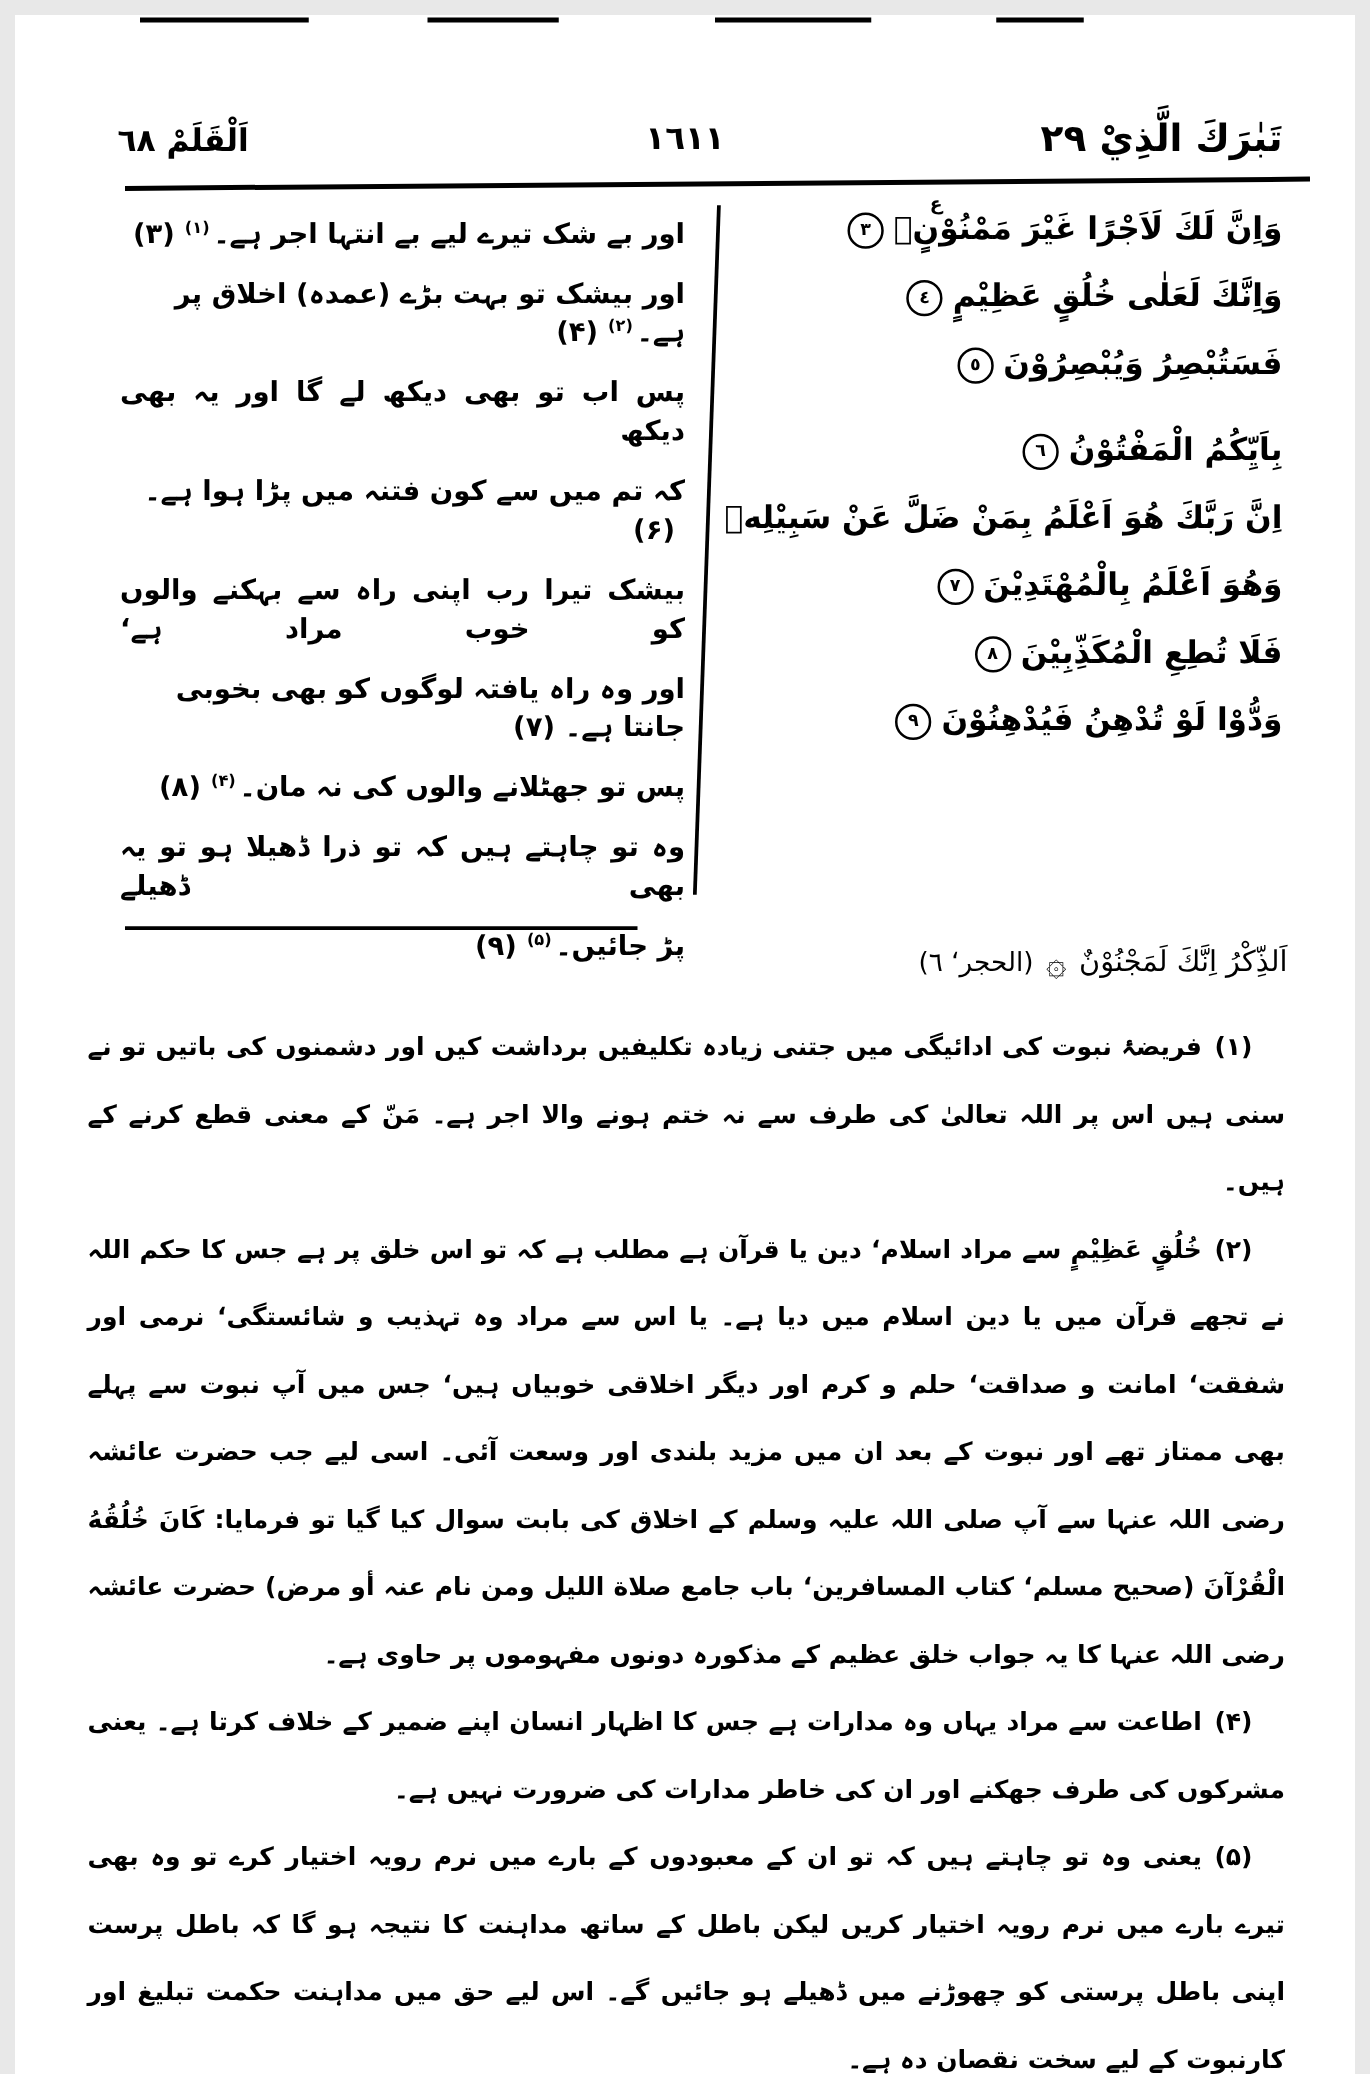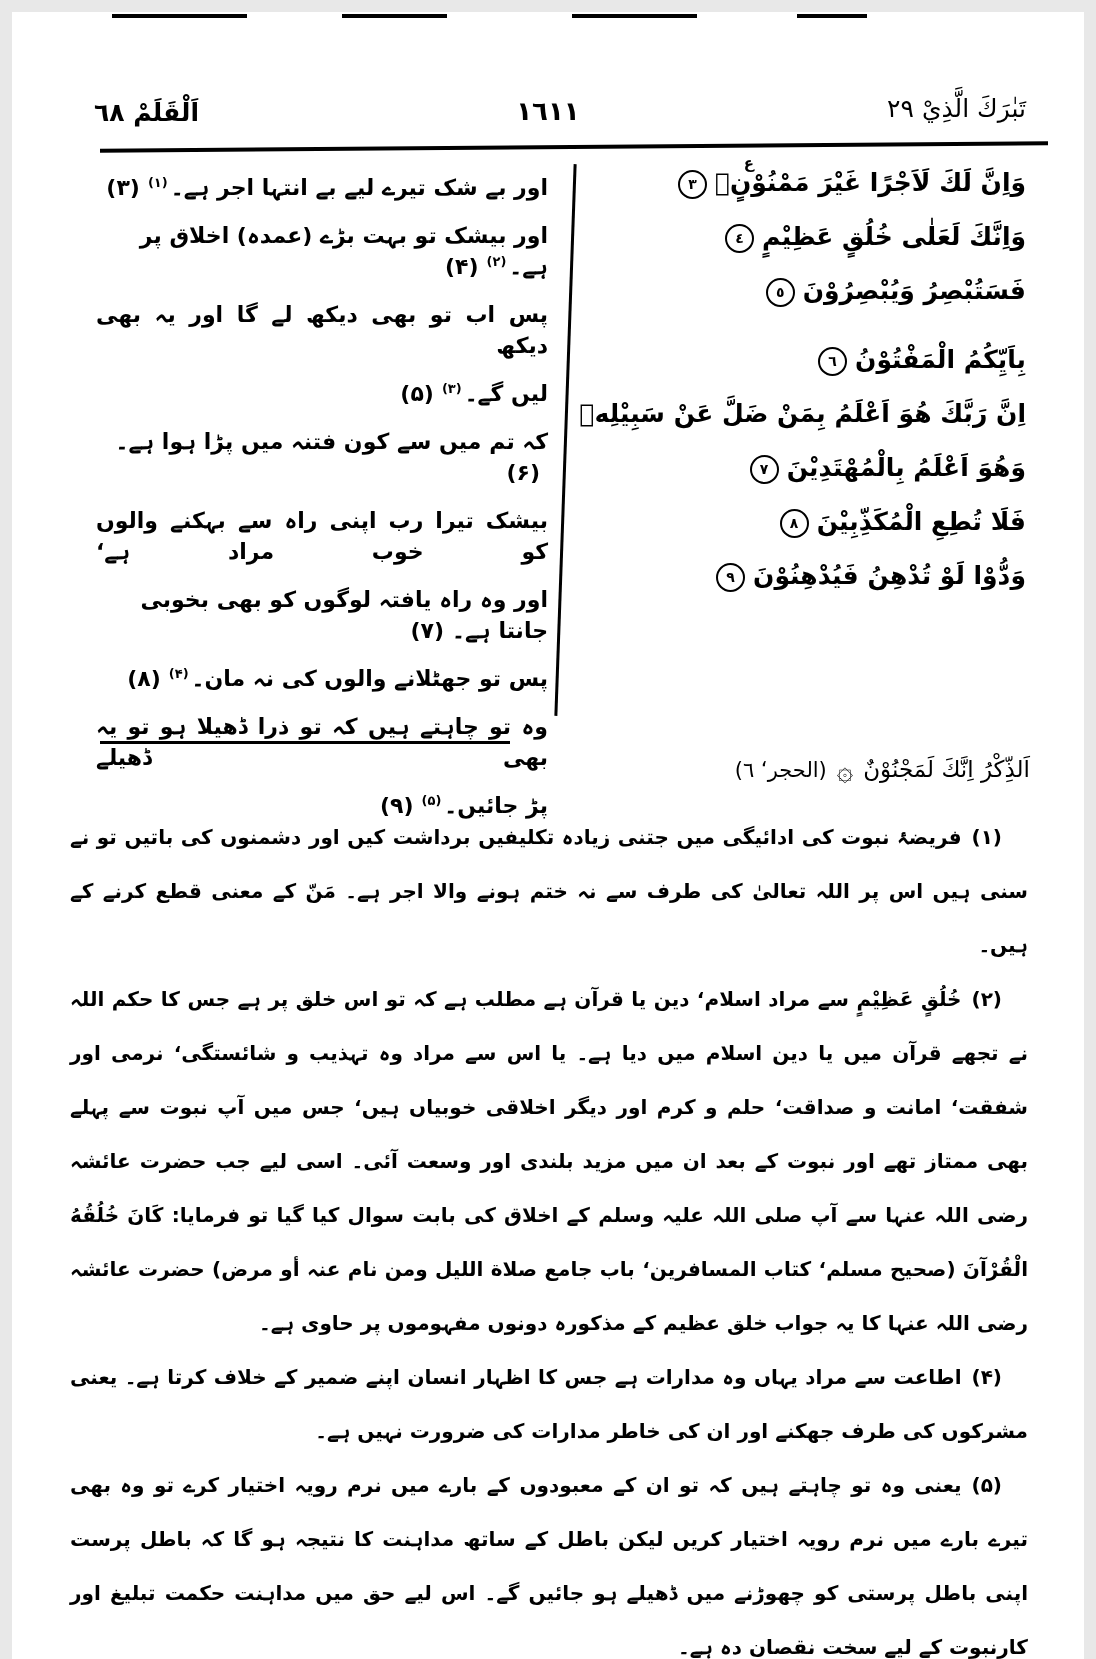--- a/index.html
+++ b/index.html
@@ -11,21 +11,21 @@
   
   .artifact{position:absolute;top:2px;height:4px;background:#000;}
   .a1{left:100px;width:135px;}
   .a2{left:330px;width:105px;}
   .a3{left:560px;width:125px;}
   .a4{left:785px;width:70px;}
 
   
   .hdr-left{position:absolute;top:86px;left:82px;font-size:25px;font-weight:bold;direction:rtl;}
   .hdr-center{position:absolute;top:84px;left:0;right:0;text-align:center;font-size:26px;font-weight:bold;letter-spacing:1px;}
-  .hdr-right{position:absolute;top:82px;right:58px;font-size:25px;font-weight:normal;direction:rtl;text-align:right;}
+  .hdr-right{position:absolute;top:82px;right:58px;font-size:30px;font-weight:bold;direction:rtl;text-align:right;}
   .rule-main{position:absolute;top:133px;left:88px;width:948px;height:4px;background:#000;transform:rotate(-0.45deg);}
 
   
   .verses{position:absolute;top:152px;right:58px;width:460px;direction:rtl;text-align:right;}
   .ruku-mark{position:absolute;top:142px;right:330px;font-size:15px;font-weight:bold;}
   .verse{font-size:25px;font-weight:bold;line-height:37px;margin-bottom:17px;white-space:nowrap;}
   .verse.gap{margin-top:32px;}
   .vnum{
     display:inline-block;width:25px;height:25px;line-height:25px;
     border:2px solid #000;border-radius:50%;text-align:center;
@@ -85,21 +85,20 @@
     <div class="verse"><span>فَلَا تُطِعِ الْمُكَذِّبِيْنَ</span><span class="vnum">٨</span></div>
     <div class="verse"><span>وَدُّوْا لَوْ تُدْهِنُ فَيُدْهِنُوْنَ</span><span class="vnum">٩</span></div>
   </div>
 
   <div class="divider"></div>
 
   <div class="translation">
     <div class="t-line"><span>اور بے شک تیرے لیے بے انتہا اجر ہے۔</span><sup class="fnm">(۱)</sup><span class="vref">(۳)</span></div>
     <div class="t-line"><span>اور بیشک تو بہت بڑے (عمدہ) اخلاق پر ہے۔</span><sup class="fnm">(۲)</sup><span class="vref">(۴)</span></div>
     <div class="t-line stretch"><span>پس اب تو بھی دیکھ لے گا اور یہ بھی دیکھ</span></div>
-    <div class="t-line"><span>لیں گے۔</span><sup class="fnm">(۳)</sup><span class="vref">(۵)</span></div>
     <div class="t-line"><span>کہ تم میں سے کون فتنہ میں پڑا ہوا ہے۔</span><span class="vref">(۶)</span></div>
     <div class="t-line stretch"><span>بیشک تیرا رب اپنی راہ سے بہکنے والوں کو خوب مراد ہے‘</span></div>
     <div class="t-line"><span>اور وہ راہ یافتہ لوگوں کو بھی بخوبی جانتا ہے۔</span><span class="vref">(۷)</span></div>
     <div class="t-line"><span>پس تو جھٹلانے والوں کی نہ مان۔</span><sup class="fnm">(۴)</sup><span class="vref">(۸)</span></div>
     <div class="t-line stretch"><span>وہ تو چاہتے ہیں کہ تو ذرا ڈھیلا ہو تو یہ بھی ڈھیلے</span></div>
     <div class="t-line"><span>پڑ جائیں۔</span><sup class="fnm">(۵)</sup><span class="vref">(۹)</span></div>
   </div>
 
   <div class="rule-short"></div>
 

